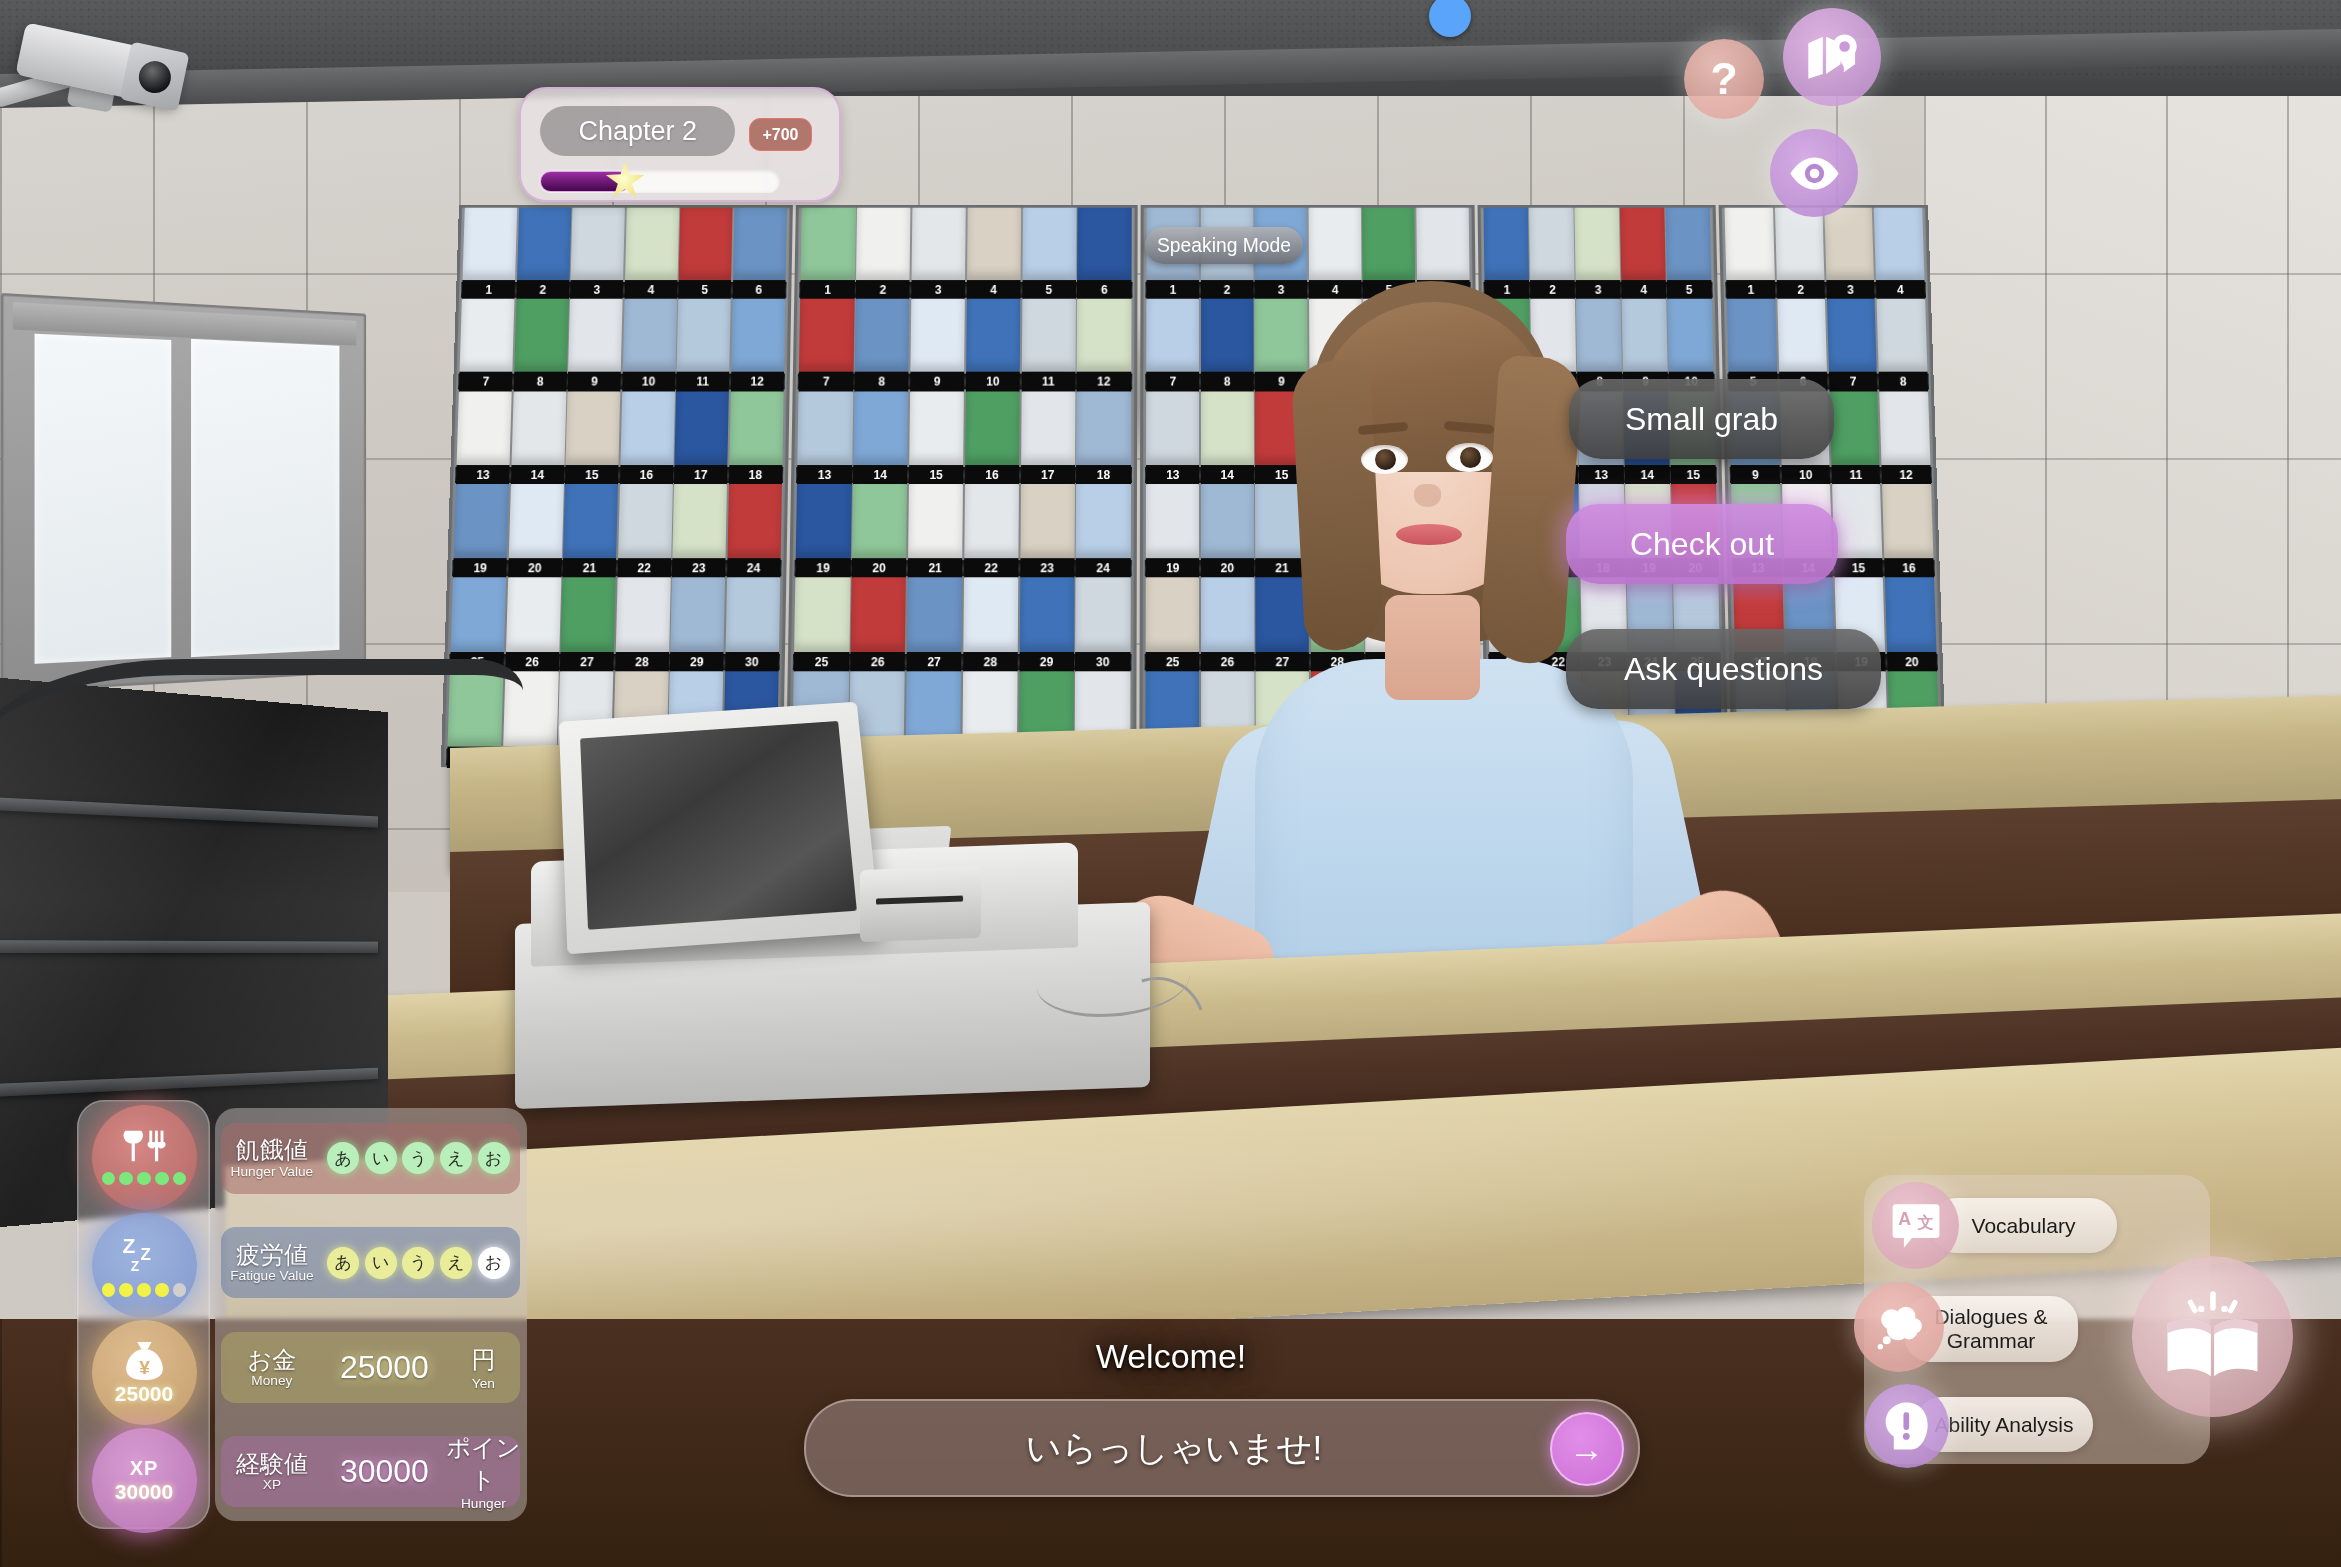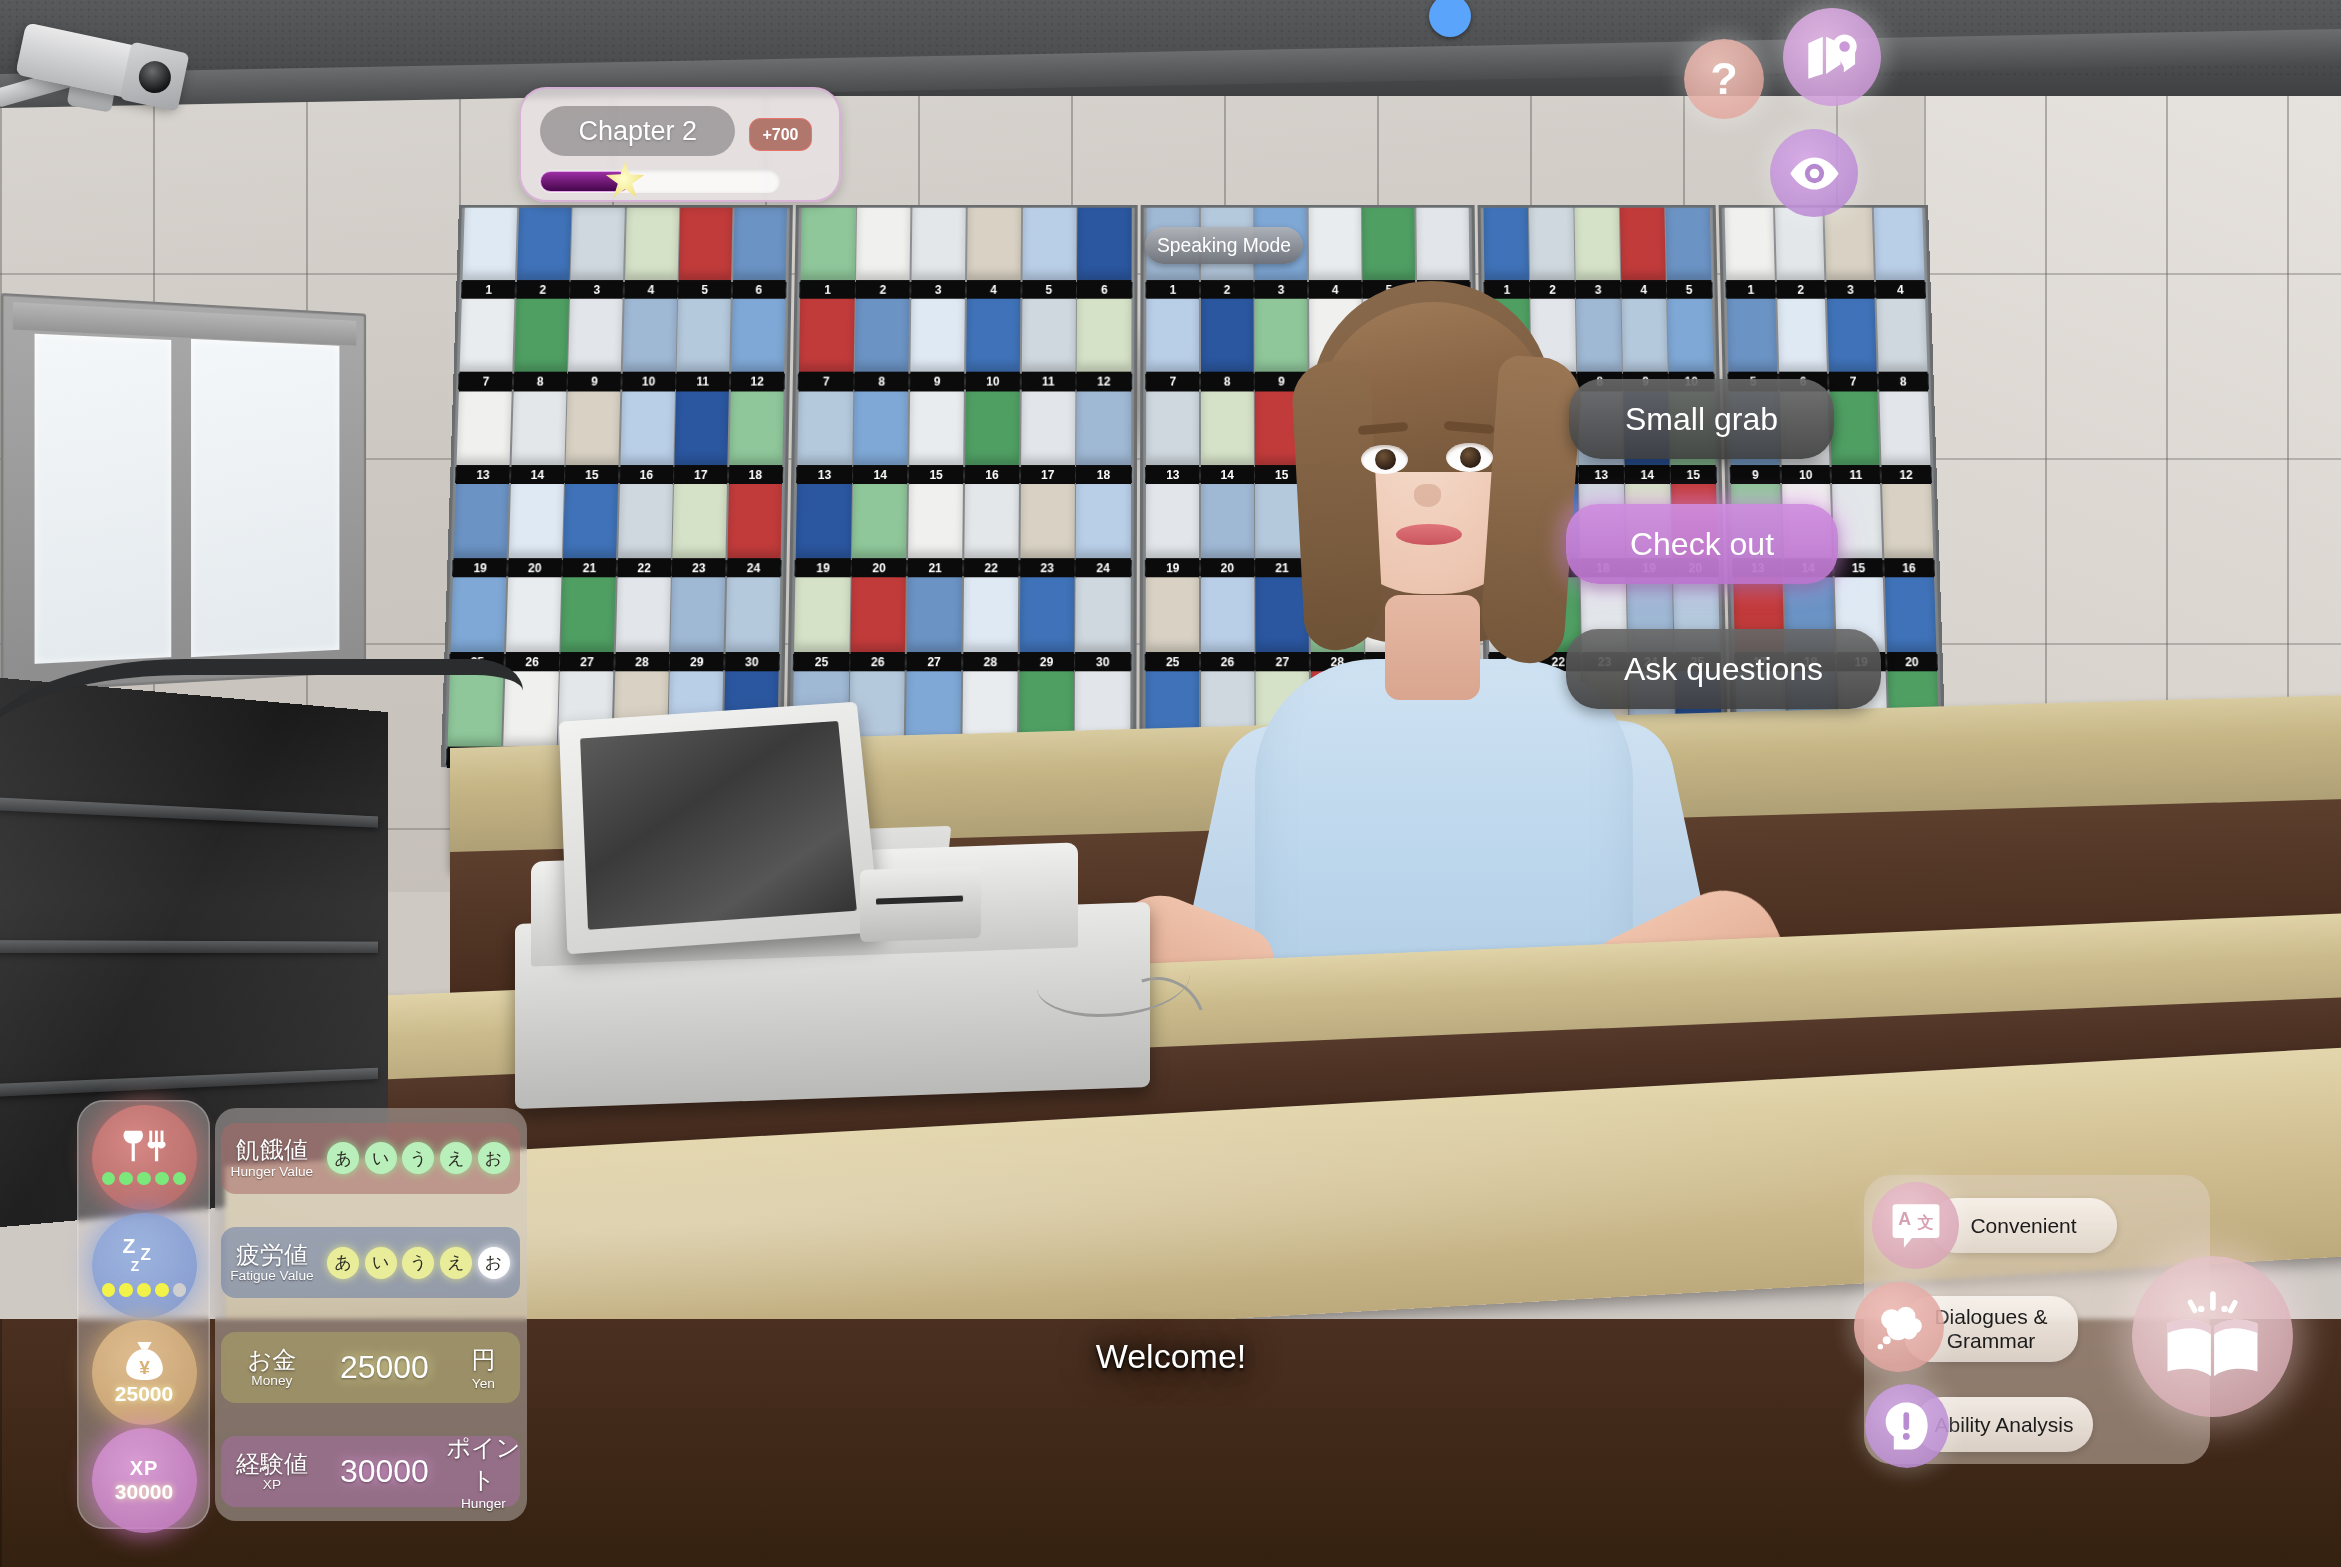--- a/index.html
+++ b/index.html
@@ -1262,20 +1262,24 @@
       </svg>
     </div>
 
     <div class="speaking-mode">Speaking Mode</div>
 
     <div class="opt opt-dark opt1">Small grab</div>
     <div class="opt opt-dark opt3">Ask questions</div>
     <div class="opt opt-pink opt2">Check out</div>
 
     <div class="dlg-title">Welcome!</div>
+    <div class="dlg-box">
+      <div class="dlg-text">いらっしゃいませ!</div>
+      <div class="dlg-next">→</div>
+    </div>
 
     <div class="stats-wrap">
 
       <div class="stats-rows">
 
         <div class="srow hunger">
           <div class="sl">
             <div class="jp">飢餓値</div>
             <div class="en">Hunger Value</div>
           </div>
@@ -1374,21 +1378,21 @@
 
         <div class="sicon i4">
           <div class="cap2">XP</div>
           <div class="cap">30000</div>
         </div>
       </div>
     </div>
 
     <div class="menu-panel"></div>
 
-    <div class="menu-item mi1">Convenient</div>
+    <div class="menu-item mi1">Vocabulary</div>
     <div class="menu-item mi2">
       <span>
         <span>Dialogues &amp;</span><br>
         <span>Grammar</span>
       </span>
     </div>
     <div class="menu-item mi3">Ability Analysis</div>
 
     <div class="menu-ico mic1">
       <svg width="50" height="50" viewBox="0 0 62 62" aria-hidden="true">

